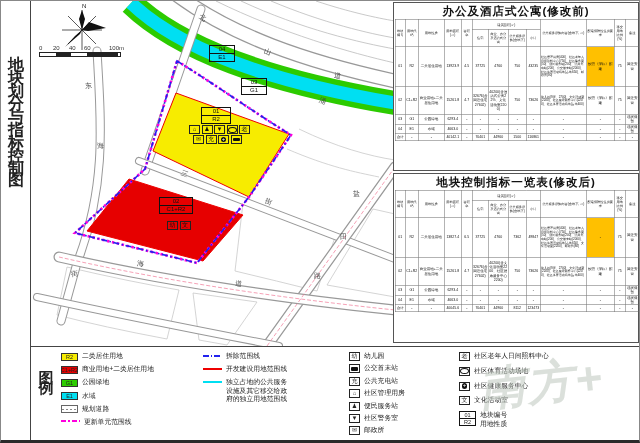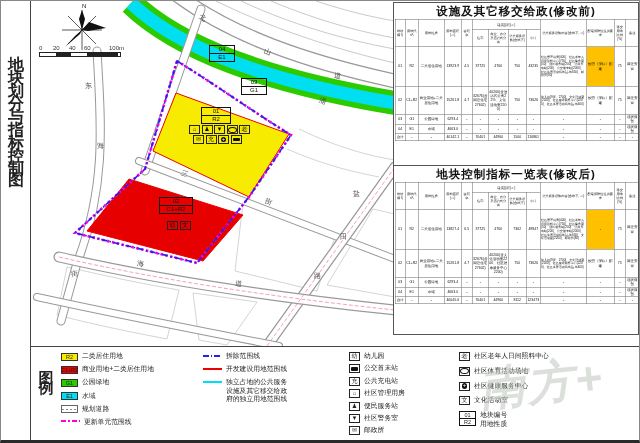--- a/index.html
+++ b/index.html
@@ -30,21 +30,21 @@
   
   #compass{position:absolute;left:28px;top:0px;}
   #scalebar{position:absolute;left:8px;top:44px;width:82px;height:14px;font-size:6px;color:#333;}
   #scalebar .lbls{position:relative;height:7px;}
   #scalebar .lbls span{position:absolute;top:0;}
   #scalebar .bar{position:relative;height:3px;border:0.7px solid #222;background:#fff;}
   #scalebar .seg{position:absolute;top:0;height:100%;background:#222;}
   
   .tablebox{position:absolute;left:392px;width:246px;border:1px solid #555;background:#fff;box-sizing:border-box;}
   #tb1{top:1px;height:169px;}
-  #tb2{top:164px;height:170px;}
+  #tb2{top:172px;height:170px;}
   .ttitle{text-align:center;font-size:11.5px;font-weight:bold;padding-top:1px;letter-spacing:1px;}
   .tscale{transform:scale(0.5);transform-origin:0 0;width:488px;margin-left:1px;}
   .ctable{border-collapse:collapse;table-layout:fixed;width:486px;}
   .ctable th,.ctable td{border:1px solid #666;font-size:7px;line-height:1.18;padding:1px;text-align:center;
         vertical-align:middle;overflow:hidden;word-break:break-all;font-weight:normal;}
   .ctable th{font-size:6.4px;}
   .ctable thead tr:nth-child(1){height:20px;}
   .ctable thead tr:nth-child(2){height:34px;}
   .ctable tbody tr:nth-child(1){height:80px;}
   .ctable tbody tr:nth-child(2){height:56px;}
@@ -234,21 +234,21 @@
         <span class="ibox">
           <span class="ig">幼</span>
         </span>
         <span class="ibox">
           <span class="ig">文</span>
         </span>
       </div>
   </div>
 
   <div id="tb1" class="tablebox">
-    <div class="ttitle">设施及其它移交给政(修改前)</div>
+    <div class="ttitle">办公及酒店式公寓(修改前)</div>
     <div class="tscale">
         <table class="ctable" id="t-before">
           <colgroup>
             <col style="width: 20px;">
             <col style="width: 26px;">
             <col style="width: 52px;">
             <col style="width: 34px;">
             <col style="width: 22px;">
             <col style="width: 32px;">
             <col style="width: 40px;">

